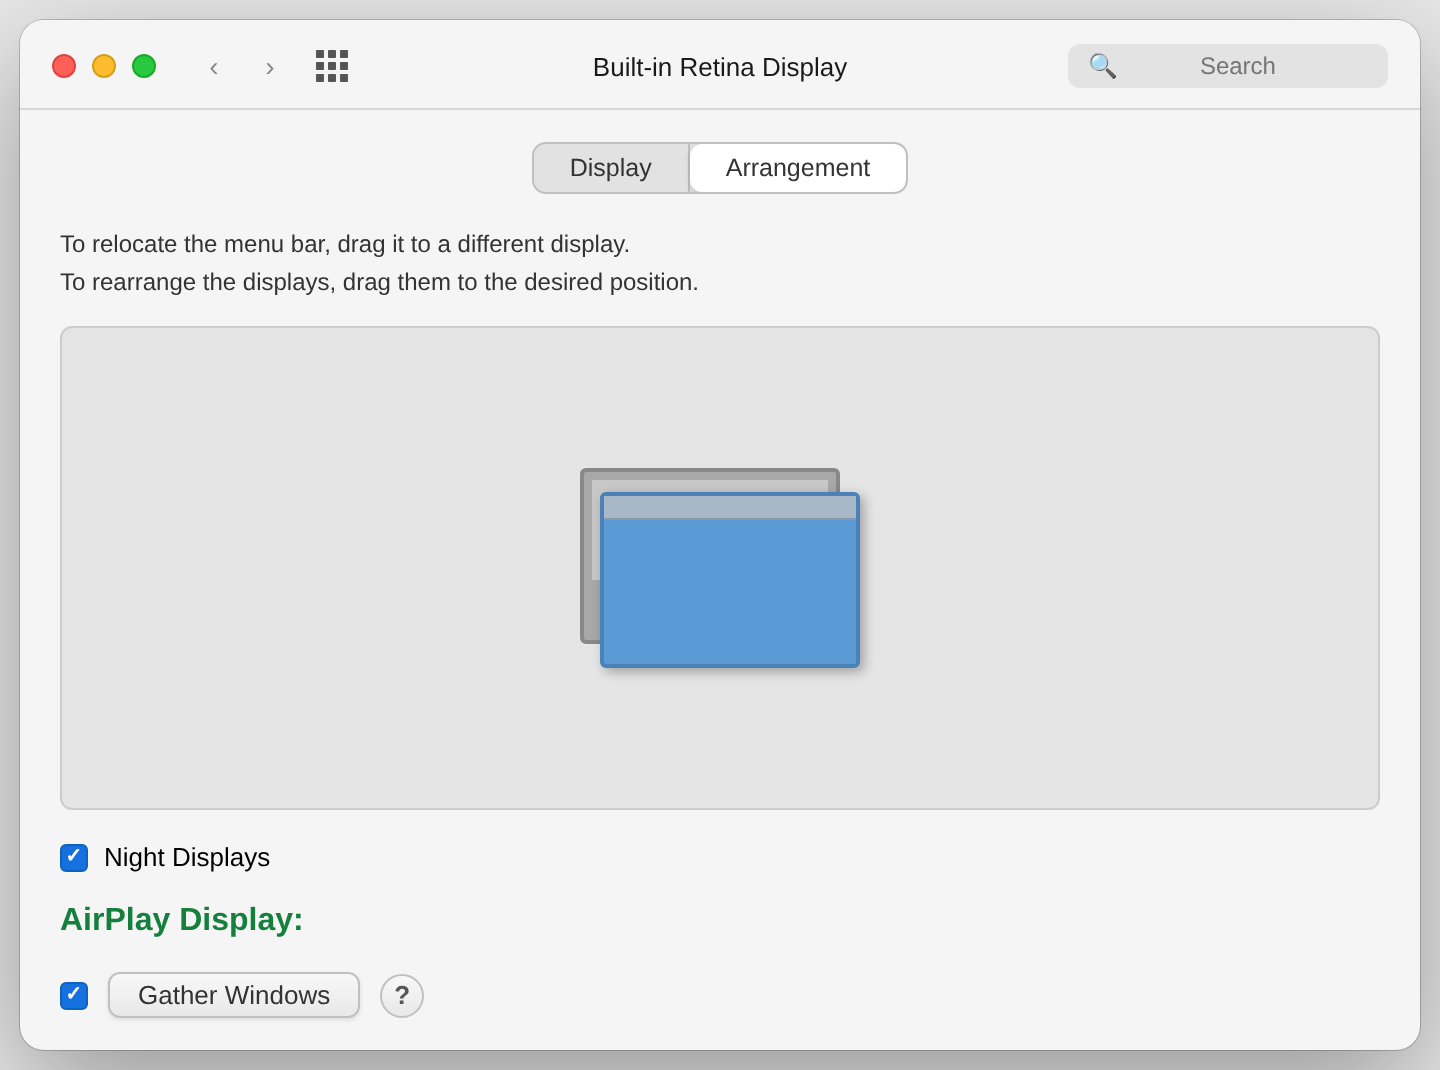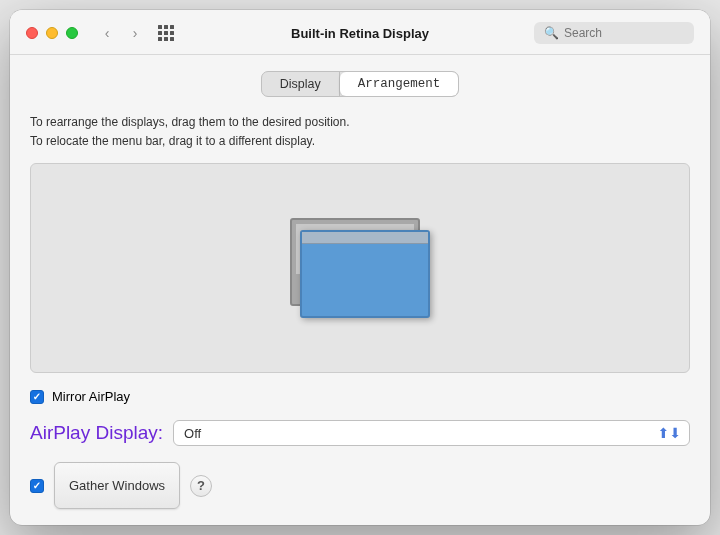--- a/index.html
+++ b/index.html
@@ -72,21 +72,21 @@
     .grid-dot {
       width: 4px;
       height: 4px;
       background: #555;
       border-radius: 0.5px;
     }
     .window-title {
       flex: 1;
       text-align: center;
       font-size: 13px;
-      font-weight: 700;
+      font-weight: 400;
       color: #1a1a1a;
       position: absolute;
       left: 50%;
       transform: translateX(-50%);
     }
     .search-bar {
       display: flex;
       align-items: center;
       background: rgba(0,0,0,0.07);
       border-radius: 6px;
@@ -99,20 +99,21 @@
       color: #888;
       font-size: 12px;
     }
     .search-input {
       background: none;
       border: none;
       outline: none;
       font-size: 12px;
       color: #999;
       width: 120px;
+      margin-left: 36px;
     }
     .content {
       flex: 1;
       padding: 16px 20px;
       display: flex;
       flex-direction: column;
       gap: 12px;
     }
     .tabs {
       display: flex;
@@ -133,21 +134,20 @@
       background: transparent;
       border: none;
       border-right: 1px solid #c0c0c0;
     }
     .tab:last-child { border-right: none; }
     .tab.active {
       background: white;
       font-weight: 500;
       border-radius: 6px;
       box-shadow: 0 1px 3px rgba(0,0,0,0.15);
-      font-family: Liberation Mono, monospace;
     }
     .instruction-text {
       font-size: 12px;
       color: #333;
       line-height: 1.6;
       margin-top: 4px;
     }
     .display-area {
       flex: 1;
       background: #e5e5e5;
@@ -222,23 +222,23 @@
       font-weight: bold;
       line-height: 1;
     }
     .airplay-row {
       display: flex;
       align-items: center;
       gap: 10px;
       margin-top: 4px;
     }
     .airplay-label {
-      font-size: 19px;
-      color: #6d28d9;
-      font-weight: 400;
+      font-size: 16px;
+      color: #15803d;
+      font-weight: 700;
     }
     .dropdown {
       display: flex;
       align-items: center;
       background: white;
       border: 1px solid #c0c0c0;
       border-radius: 6px;
       padding: 4px 8px 4px 10px;
       gap: 8px;
       cursor: pointer;
@@ -262,21 +262,21 @@
     }
     .bottom-label {
       font-size: 13px;
       color: #333;
       flex: 1;
     }
     .gather-btn {
       background: linear-gradient(to bottom, #f8f8f8, #e8e8e8);
       border: 1px solid #c0c0c0;
       border-radius: 6px;
-      padding: 15px 14px;
+      padding: 3px 14px;
       font-size: 13px;
       color: #333;
       cursor: pointer;
       box-shadow: 0 1px 2px rgba(0,0,0,0.1);
     }
     .help-btn {
       width: 22px;
       height: 22px;
       border-radius: 50%;
       background: linear-gradient(to bottom, #f8f8f8, #e8e8e8);
@@ -324,51 +324,47 @@
   </div>
 
   <div class="content">
 
     <div class="tabs">
       <button class="tab">Display</button>
       <button class="tab active">Arrangement</button>
     </div>
 
     <div class="instruction-text">
+      <div>To relocate the menu bar, drag it to a different display.</div>
       <div>To rearrange the displays, drag them to the desired position.</div>
-      <div>To relocate the menu bar, drag it to a different display.</div>
     </div>
 
     <div class="display-area">
 
       <div class="monitor-stack">
 
         <div class="monitor-back">
           <div class="monitor-back-screen"></div>
         </div>
 
         <div class="monitor-front">
           <div class="monitor-front-top"></div>
         </div>
       </div>
     </div>
 
     <div class="mirror-checkbox-row">
       <div class="checkbox-blue">
         <span class="checkmark">✓</span>
       </div>
-      <span>Mirror AirPlay</span>
+      <span>Night Displays</span>
     </div>
 
     <div class="airplay-row">
       <span class="airplay-label">AirPlay Display:</span>
-      <div class="dropdown">
-        <span class="dropdown-value">Off</span>
-        <span class="dropdown-arrows">⬆⬇</span>
-      </div>
     </div>
 
     <div class="bottom-row">
       <div class="checkbox-blue">
         <span class="checkmark">✓</span>
       </div>
       <button class="gather-btn">Gather Windows</button>
       <div class="help-btn">?</div>
     </div>
   </div>

